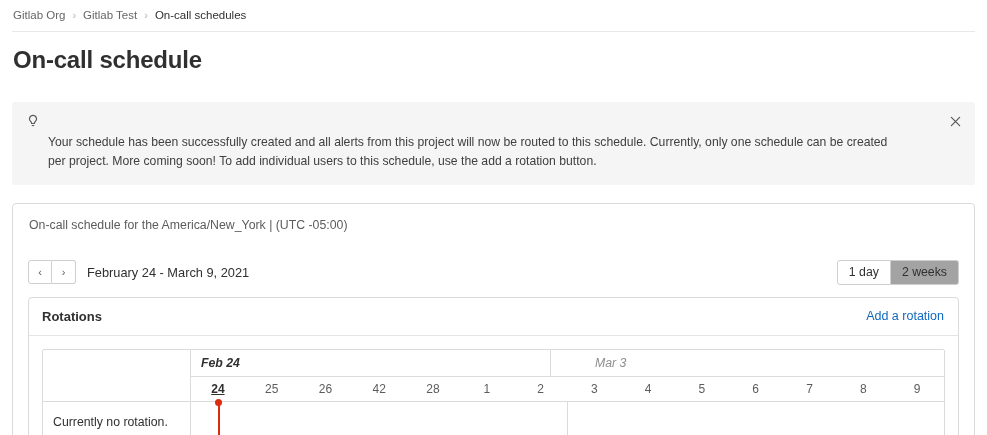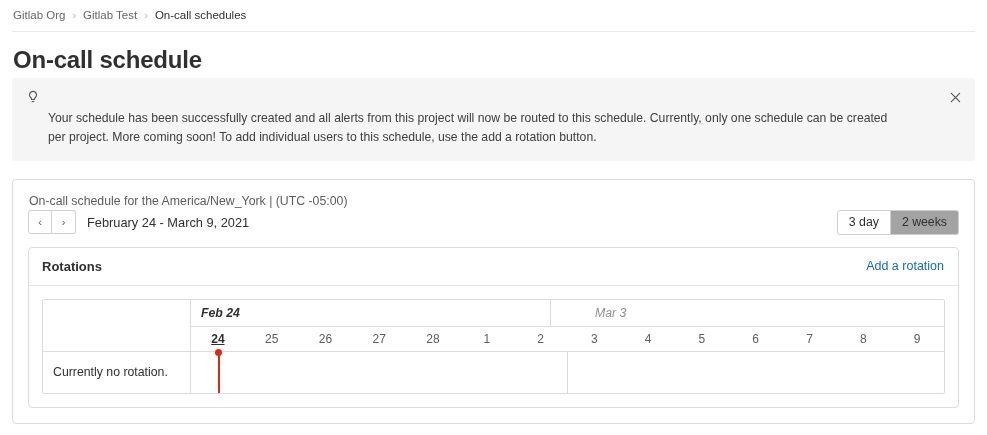--- a/index.html
+++ b/index.html
@@ -43,21 +43,21 @@
     color: #303030;
     font-weight: normal;
   }
 
   
   .page-title {
     font-size: 24px;
     font-weight: bold;
     letter-spacing: -0.2px;
     color: #303030;
-    margin: 14px 0 4px 1px;
+    margin: 14px 0 28px 1px;
   }
 
   
   .alert {
     position: relative;
     background: #f5f5f5;
     border-radius: 3px;
     padding: 12px 40px 14px 14px;
     margin-bottom: 18px;
   }
@@ -129,21 +129,21 @@
   }
   .icon-btn:first-child { border-radius: 3px 0 0 3px; }
   .icon-btn:last-child { border-radius: 0 3px 3px 0; border-left: none; }
 
   .card-body {
     padding: 13px 15px 15px 15px;
   }
   .tz-line {
     font-size: 12.3px;
     color: #5c5c5c;
-    margin: 1px 0 2px 1px;
+    margin: 1px 0 28px 1px;
   }
 
   .controls-row {
     display: flex;
     align-items: center;
     justify-content: space-between;
     margin-bottom: 12px;
   }
   .nav-left {
     display: flex;
@@ -341,21 +341,21 @@
 
       <div class="controls-row">
         <div class="nav-left">
           <div class="nav-arrows">
             <div class="nav-arrow">‹</div>
             <div class="nav-arrow">›</div>
           </div>
           <div class="date-range">February 24 - March 9, 2021</div>
         </div>
         <div class="toggle-group">
-          <div class="toggle-btn">3 day</div>
+          <div class="toggle-btn">1 day</div>
           <div class="toggle-btn active">2 weeks</div>
         </div>
       </div>
 
       <div class="rotations">
         <div class="rotations-header">
           <div class="rotations-title">Rotations</div>
           <a class="add-rotation" href="#">Add a rotation</a>
         </div>
 
@@ -366,21 +366,21 @@
           </div>
           <div class="tl-grid">
             <div class="tl-weeks">
               <div class="tl-week" style="flex:7">Feb 24</div>
               <div class="tl-week muted" style="flex:7">Mar 3</div>
             </div>
             <div class="tl-days">
               <div class="tl-day today">24</div>
               <div class="tl-day">25</div>
               <div class="tl-day">26</div>
-              <div class="tl-day">27</div>
+              <div class="tl-day">42</div>
               <div class="tl-day">28</div>
               <div class="tl-day">1</div>
               <div class="tl-day">2</div>
               <div class="tl-day">3</div>
               <div class="tl-day">4</div>
               <div class="tl-day">5</div>
               <div class="tl-day">6</div>
               <div class="tl-day">7</div>
               <div class="tl-day">8</div>
               <div class="tl-day">9</div>

